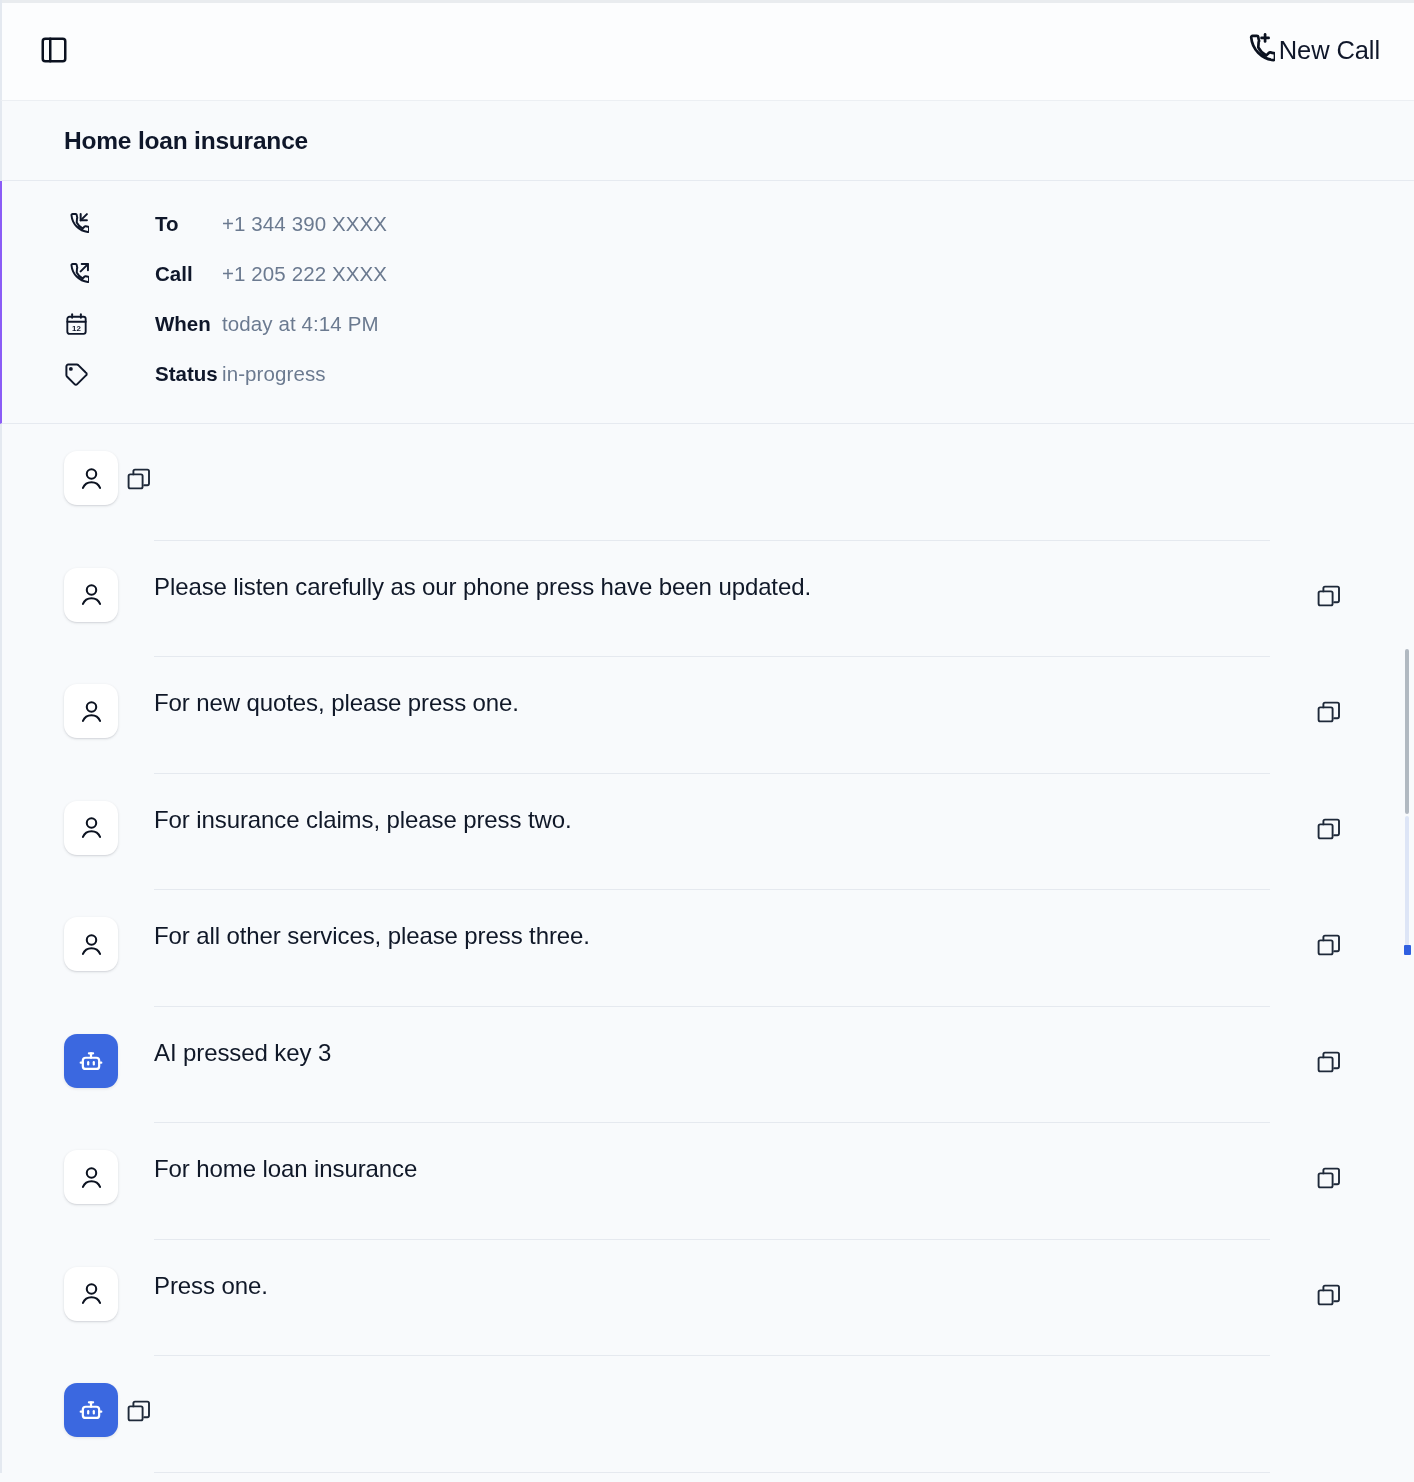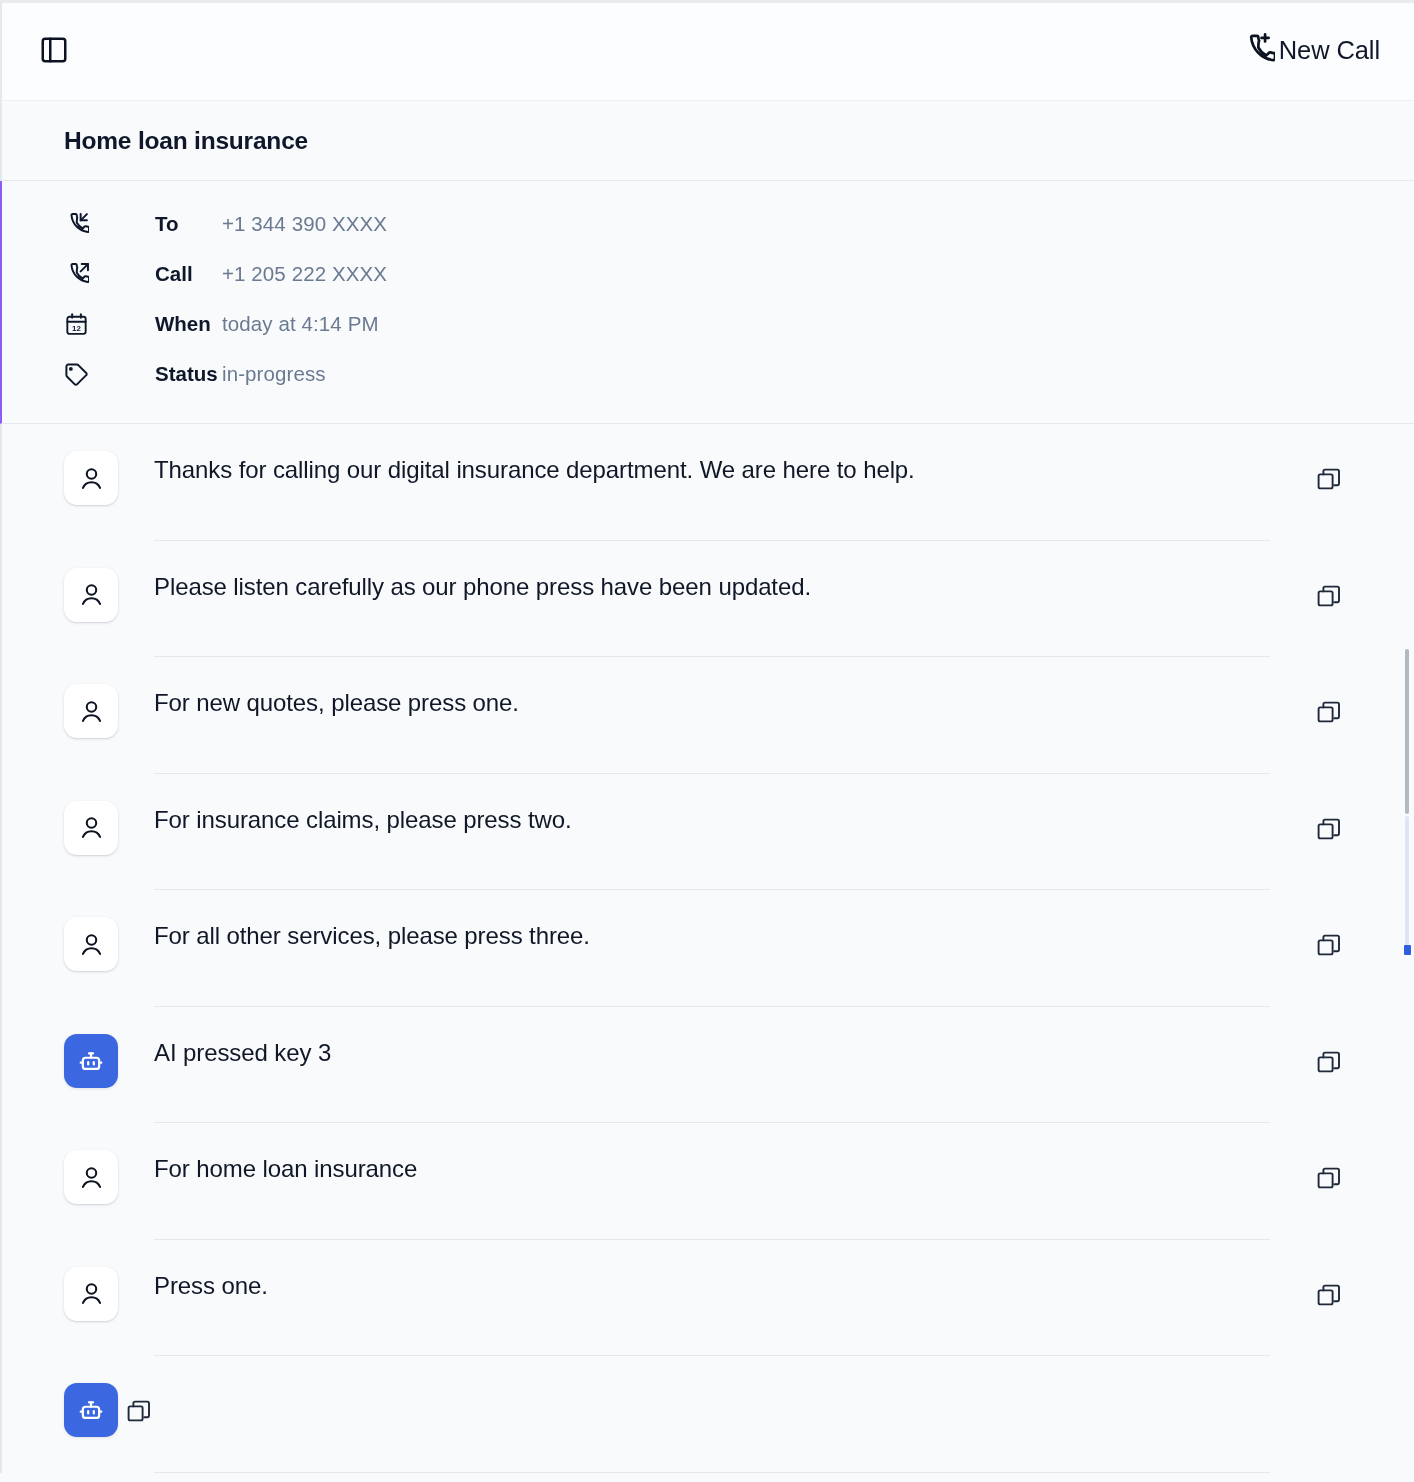--- a/index.html
+++ b/index.html
@@ -302,21 +302,20 @@
   <div class="transcript" id="transcript">
       <div class="msg-row">
         <div class="avatar user">
           <span style="display: flex;">
             <svg width="27" height="27" viewBox="0 0 24 24" fill="none" stroke="#0b1220" stroke-width="1.8" stroke-linecap="round" stroke-linejoin="round">
               <circle cx="12" cy="8" r="4.2"></circle>
               <path d="M4.4 20.4a8.2 8.2 0 0 1 15.2 0"></path>
             </svg>
           </span>
         </div>
-        <div class="msg-text">Thanks for calling our digital insurance department. We are here to help.</div>
         <button class="copy-btn">
           <span style="display: flex;">
             <svg width="24" height="24" viewBox="0 0 24 24" fill="none" stroke="#1e2939" stroke-width="1.9" stroke-linecap="round" stroke-linejoin="round">
               <rect x="2.6" y="7.4" width="14" height="14" rx="1.6"></rect>
               <path d="M7.4 7.4V4.2a1.6 1.6 0 0 1 1.6-1.6h12.4a1.6 1.6 0 0 1 1.6 1.6v12.4a1.6 1.6 0 0 1-1.6 1.6h-3.2"></path>
             </svg>
           </span>
         </button>
         <div class="divider"></div>
       </div>

